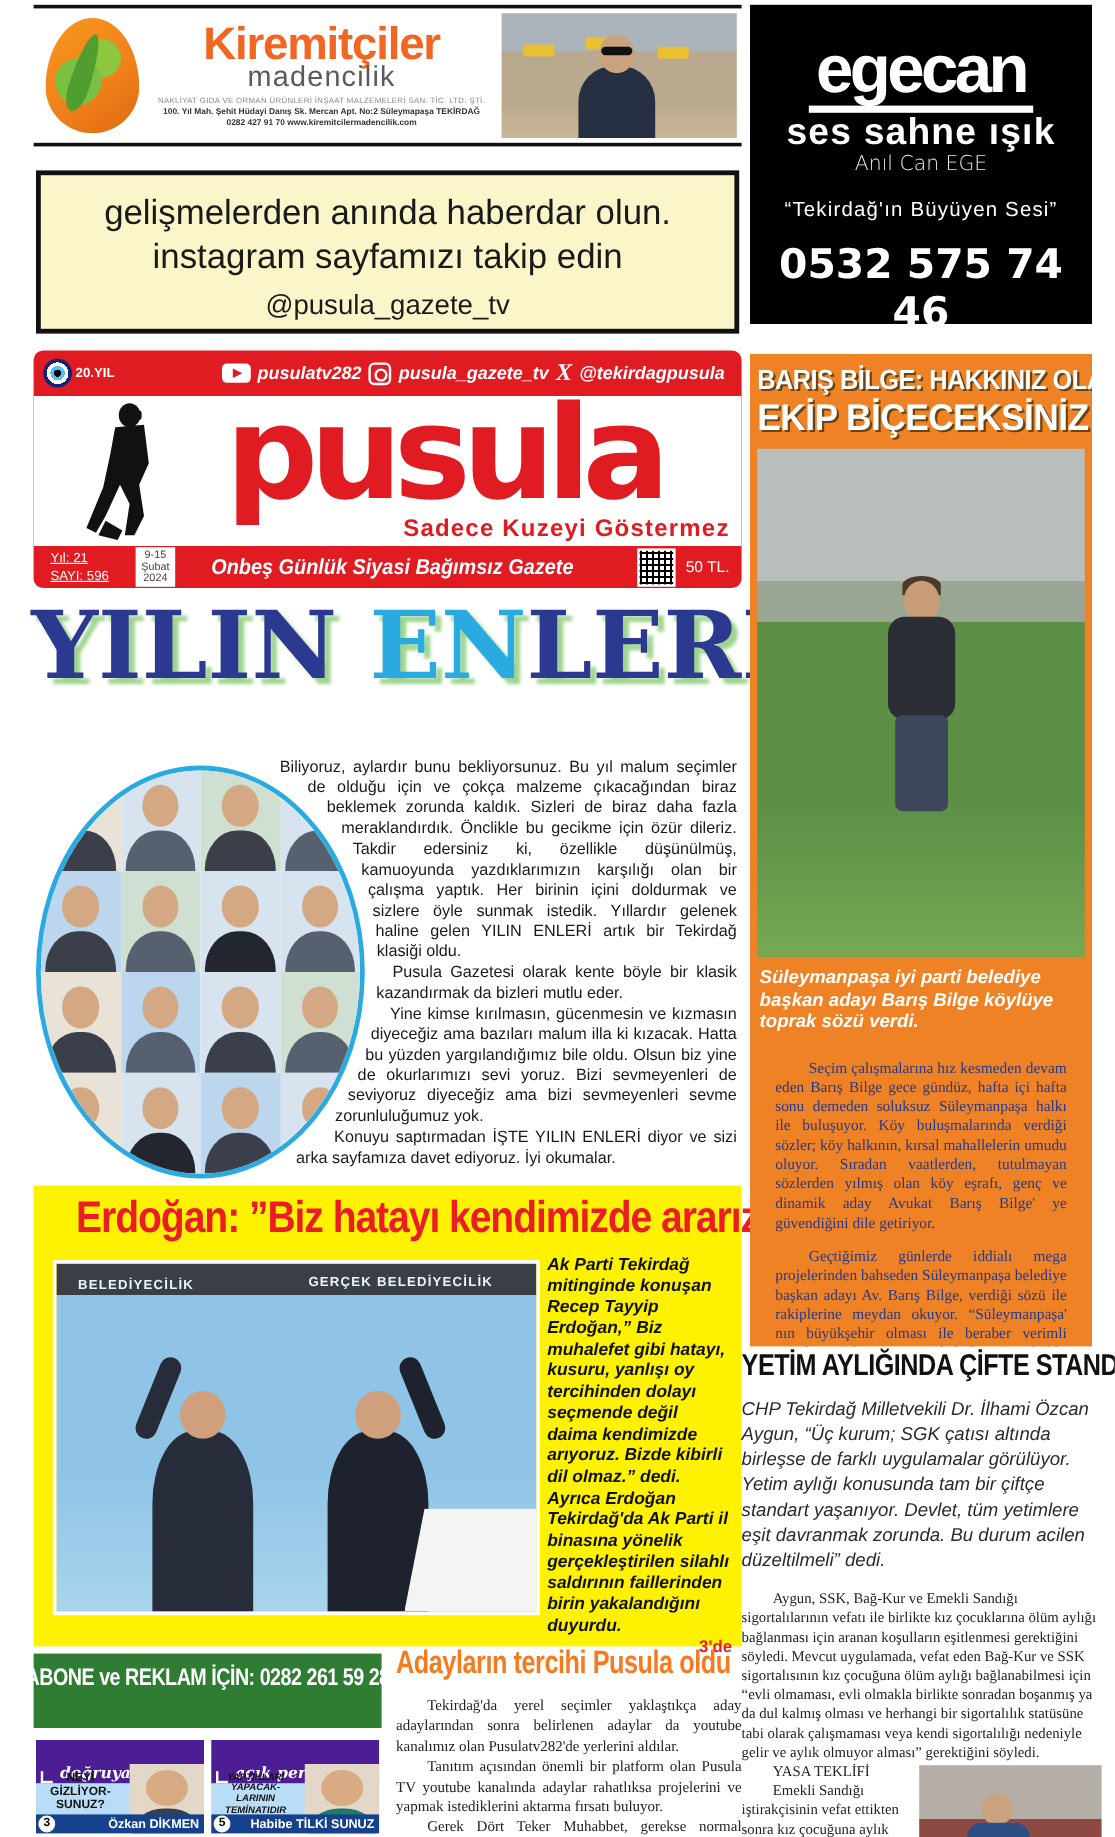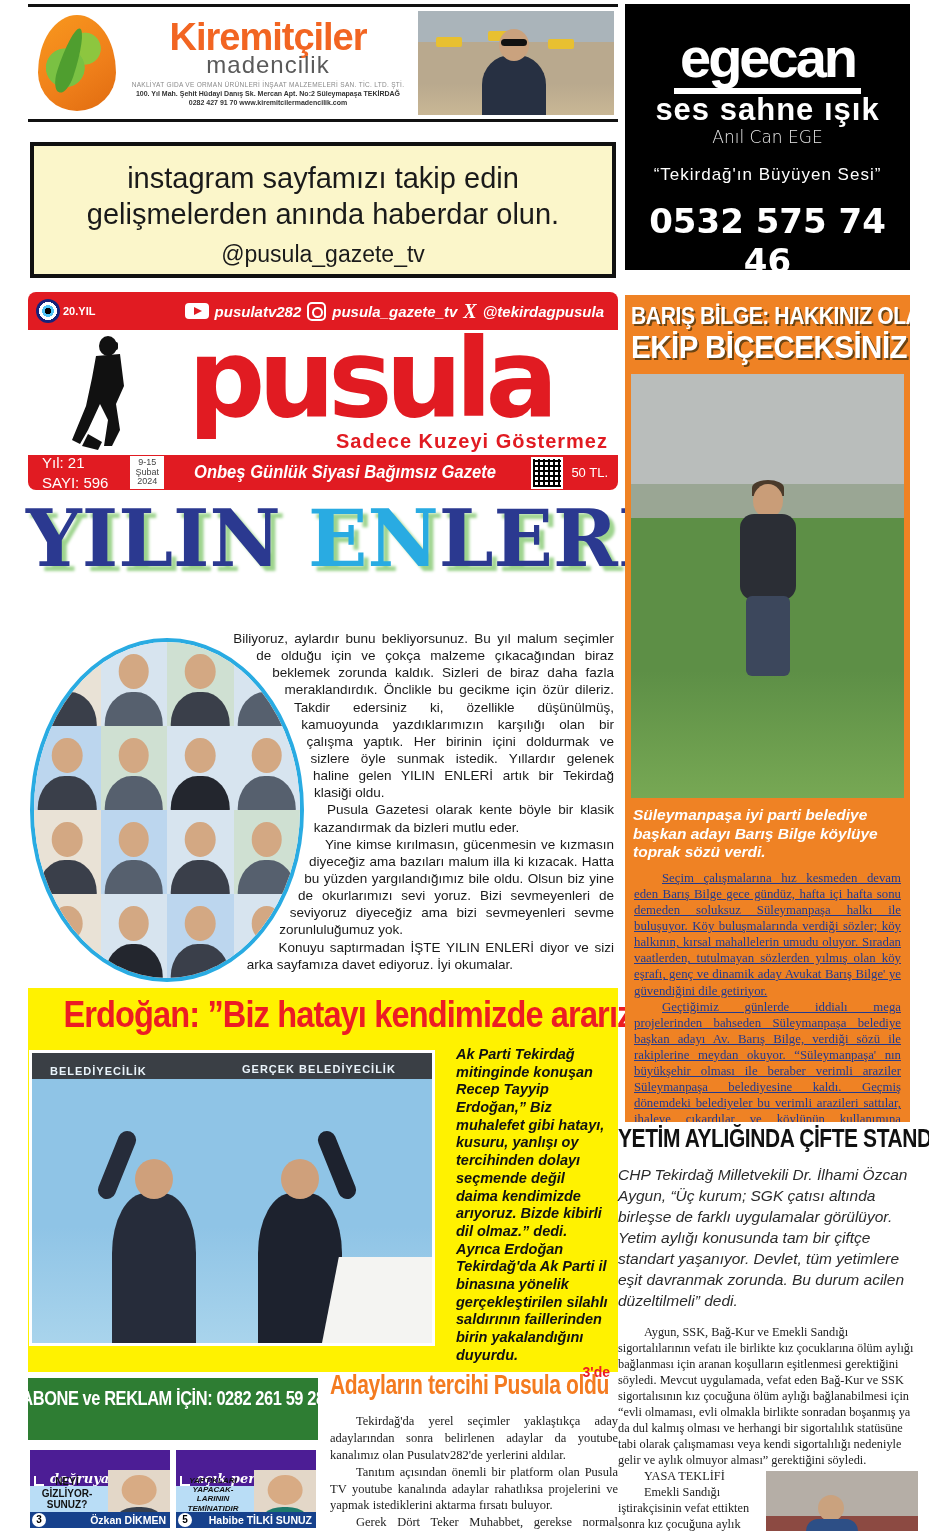--- a/index.html
+++ b/index.html
@@ -49,21 +49,21 @@
   .yt{width:24px;height:16px;background:#fff;border-radius:4px;position:relative;}
   .yt::after{content:"";position:absolute;left:9px;top:4px;border-left:8px solid #e11b22;border-top:4px solid transparent;border-bottom:4px solid transparent;}
   .ig{width:15px;height:15px;border:2px solid #fff;border-radius:5px;position:relative;}
   .ig::after{content:"";position:absolute;left:3px;top:3px;width:7px;height:7px;border:2px solid #fff;border-radius:50%;}
   .xx{font-size:20px;font-weight:bold;font-family:"Liberation Serif",serif;font-style:italic;}
   .mast-mid{position:absolute;left:0;top:38px;width:100%;height:125px;background:#fff;}
   .ata{position:absolute;left:30px;top:4px;width:90px;height:118px;}
   .pusula-logo{position:absolute;left:160px;top:-14px;font-size:108px;font-weight:bold;color:#e11b22;letter-spacing:-7px;font-family:"DejaVu Sans",sans-serif;}
   .tagline{position:absolute;right:10px;bottom:2px;color:#e11b22;font-weight:bold;font-size:20px;letter-spacing:1px;}
   .mast-bot{position:absolute;left:0;top:163px;width:100%;height:35px;display:flex;align-items:center;color:#fff;}
-  .yilsayi{font-size:15px;line-height:1.3;margin-left:14px;}
+  .yilsayi{font-size:11px;line-height:1.3;margin-left:14px;text-decoration:underline;}
   .datebox{background:#fff;color:#444;font-size:9px;line-height:1.1;text-align:center;padding:2px 5px;margin-left:22px;}
   .gazete{font-size:18px;font-weight:bold;font-style:italic;margin-left:30px;white-space:nowrap;transform:scaleX(0.92);transform-origin:left center;}
   .qr{width:28px;height:28px;background:#fff;padding:2px;margin-left:auto;}
   .qr i{display:block;width:28px;height:28px;background:repeating-linear-gradient(0deg,#000 0 2px,transparent 2px 5px),repeating-linear-gradient(90deg,#000 0 2px,#fff 2px 5px);}
   .price{font-size:13px;margin:0 10px 0 8px;}
 
   
   .lead-title{left:26px;top:498px;width:592px;font-family:"DejaVu Serif",serif;font-weight:bold;font-size:78px;letter-spacing:0px;white-space:nowrap;text-shadow:5px 5px 3px #9ed48e;line-height:1.05;}
   .lt-navy{color:#2b3990;}
   .lt-cyan{color:#29abe2;}
@@ -76,21 +76,21 @@
   .tile::before{content:"";position:absolute;top:14%;left:50%;transform:translateX(-50%);width:46%;height:42%;border-radius:50%;background:#d3a883;}
   .tile::after{content:"";position:absolute;bottom:-8%;left:50%;transform:translateX(-50%);width:88%;height:48%;border-radius:46% 46% 0 0/80% 80% 0 0;background:#3a3f4a;}
   .tile:nth-child(2n)::after{background:#56606e;}
   .tile:nth-child(7n)::after{background:#23262e;}
   .lead-body p{margin:0;}
   .lead-body p.ind{text-indent:13px;}
 
   
   .ysec{left:28px;top:988px;width:590px;height:384px;background:#fff200;}
   .e-head{margin-top:6px;text-align:center;font-size:37px;font-weight:800;color:#ec1c24;white-space:nowrap;transform:scaleX(0.88);transform-origin:center;letter-spacing:-1px;}
-  .e-photo{position:absolute;left:1px;top:62px;width:400px;height:290px;border:3px solid #fff;background:linear-gradient(180deg,#3a3f45 0 9%,#8fc4e6 9% 60%,#a9d4ec);overflow:hidden;text-align:center;}
+  .e-photo{position:absolute;left:16px;top:62px;width:400px;height:290px;border:3px solid #fff;background:linear-gradient(180deg,#3a3f45 0 9%,#8fc4e6 9% 60%,#a9d4ec);overflow:hidden;text-align:center;}
   .e-ov{position:absolute;color:#eaf4fb;font-weight:bold;font-size:11px;letter-spacing:1px;}
   .e-ov.o1{left:18px;top:12px;}
   .e-ov.o2{left:210px;top:10px;}
   .fig{position:absolute;width:84px;height:150px;background:#262c3a;border-radius:40% 40% 0 0;bottom:0;}
   .fig::before{content:"";position:absolute;left:50%;top:-34px;transform:translateX(-50%);width:38px;height:40px;border-radius:50%;background:#cfa07b;}
   .fig::after{content:"";position:absolute;width:18px;height:72px;background:inherit;border-radius:9px;top:-64px;transform:rotate(22deg);}
   .fig.f1{left:80px;}
   .fig.f1::after{left:-4px;}
   .fig.f2{left:226px;background:#1d222e;}
   .fig.f2::after{right:-4px;transform:rotate(-22deg);}
@@ -130,21 +130,21 @@
   .b-h1{font-size:23px;white-space:nowrap;transform:scaleX(0.92);transform-origin:left center;letter-spacing:-0.5px;}
   .b-h2{font-size:31px;white-space:nowrap;transform:scaleX(0.95);transform-origin:left center;letter-spacing:-0.5px;}
   .b-photo{margin:6px 6px 0 6px;height:424px;background:linear-gradient(180deg,#b9bdbb 0 26%,#9aa694 26% 34%,#5d8f46 34% 70%,#77a854);position:relative;overflow:hidden;}
   .b-man{position:absolute;left:50%;top:26%;transform:translateX(-50%);width:64px;height:190px;}
   .b-man .h{position:absolute;left:50%;top:0;transform:translateX(-50%);width:30px;height:34px;border-radius:50%;background:#c99d78;}
   .b-man .hair{position:absolute;left:50%;top:-4px;transform:translateX(-50%);width:32px;height:16px;border-radius:50% 50% 0 0;background:#4a3categorized;background:#4a3a2a;}
   .b-man .v{position:absolute;left:50%;top:30px;transform:translateX(-50%);width:56px;height:86px;border-radius:14px;background:#2b2e35;}
   .b-man .l{position:absolute;left:50%;top:112px;transform:translateX(-50%);width:44px;height:80px;background:#3c475c;border-radius:6px;}
   .b-cap{padding:8px 8px 4px 8px;color:#fff;font-weight:bold;font-style:italic;font-size:15.5px;line-height:1.2;}
   .b-body{padding:4px 9px;font-family:"Liberation Serif",serif;font-size:12.8px;line-height:1.26;color:#233a8f;text-align:justify;}
-  .b-body p{margin:0;text-indent:28px;text-decoration:underline;}
+  .b-body p{margin:12px;text-indent:28px;}
 
   
   .yetim{left:618px;top:1124px;width:300px;}
   .y-head{color:#111;font-weight:800;font-size:25px;white-space:nowrap;transform:scaleX(0.84);transform-origin:left center;letter-spacing:-0.5px;}
   .y-intro{margin-top:12px;font-style:italic;font-size:15.5px;line-height:1.35;color:#2b2b2b;}
   .y-body{margin-top:14px;font-family:"Liberation Serif",serif;font-size:12.3px;line-height:1.3;color:#222;}
   .y-body p{margin:0;}
   .y-body p.ind{text-indent:26px;}
   .y-photo{float:right;width:152px;height:132px;margin:2px 0 4px 8px;background:linear-gradient(180deg,#b5aea6 0 34%,#8c4a42 34% 60%,#6e5444 60%);position:relative;overflow:hidden;}
   .y-photo::before{content:"";position:absolute;left:34%;top:18%;width:26px;height:26px;border-radius:50%;background:#caa27e;}
@@ -177,22 +177,22 @@
   <div class="anil">Anıl Can EGE</div>
   <div class="slogan">“Tekirdağ'ın Büyüyen Sesi”</div>
   <div class="phone">0532 575 74 46</div>
   <div class="adr">
     <span>Yavuz mh. Hükümet cd. Koca Kardeşler Pasajı</span><br>
     <span>D Blok 173/4 SÜLEYMANPAŞA/TEKİRDAĞ</span>
   </div>
 </div>
 
 <div class="abs insta">
+  <div class="insta-l">gelişmelerden anında haberdar olun.</div>
   <div class="insta-l">instagram sayfamızı takip edin</div>
-  <div class="insta-l">gelişmelerden anında haberdar olun.</div>
   <div class="insta-h">@pusula_gazete_tv</div>
 </div>
 
 <div class="abs mast">
   <div class="mast-top">
     <span class="nazar"></span>
     <span class="yil20">20.YIL</span>
     <span class="socials">
       <span class="yt"></span>
       <span class="soc-txt">pusulatv282</span>

